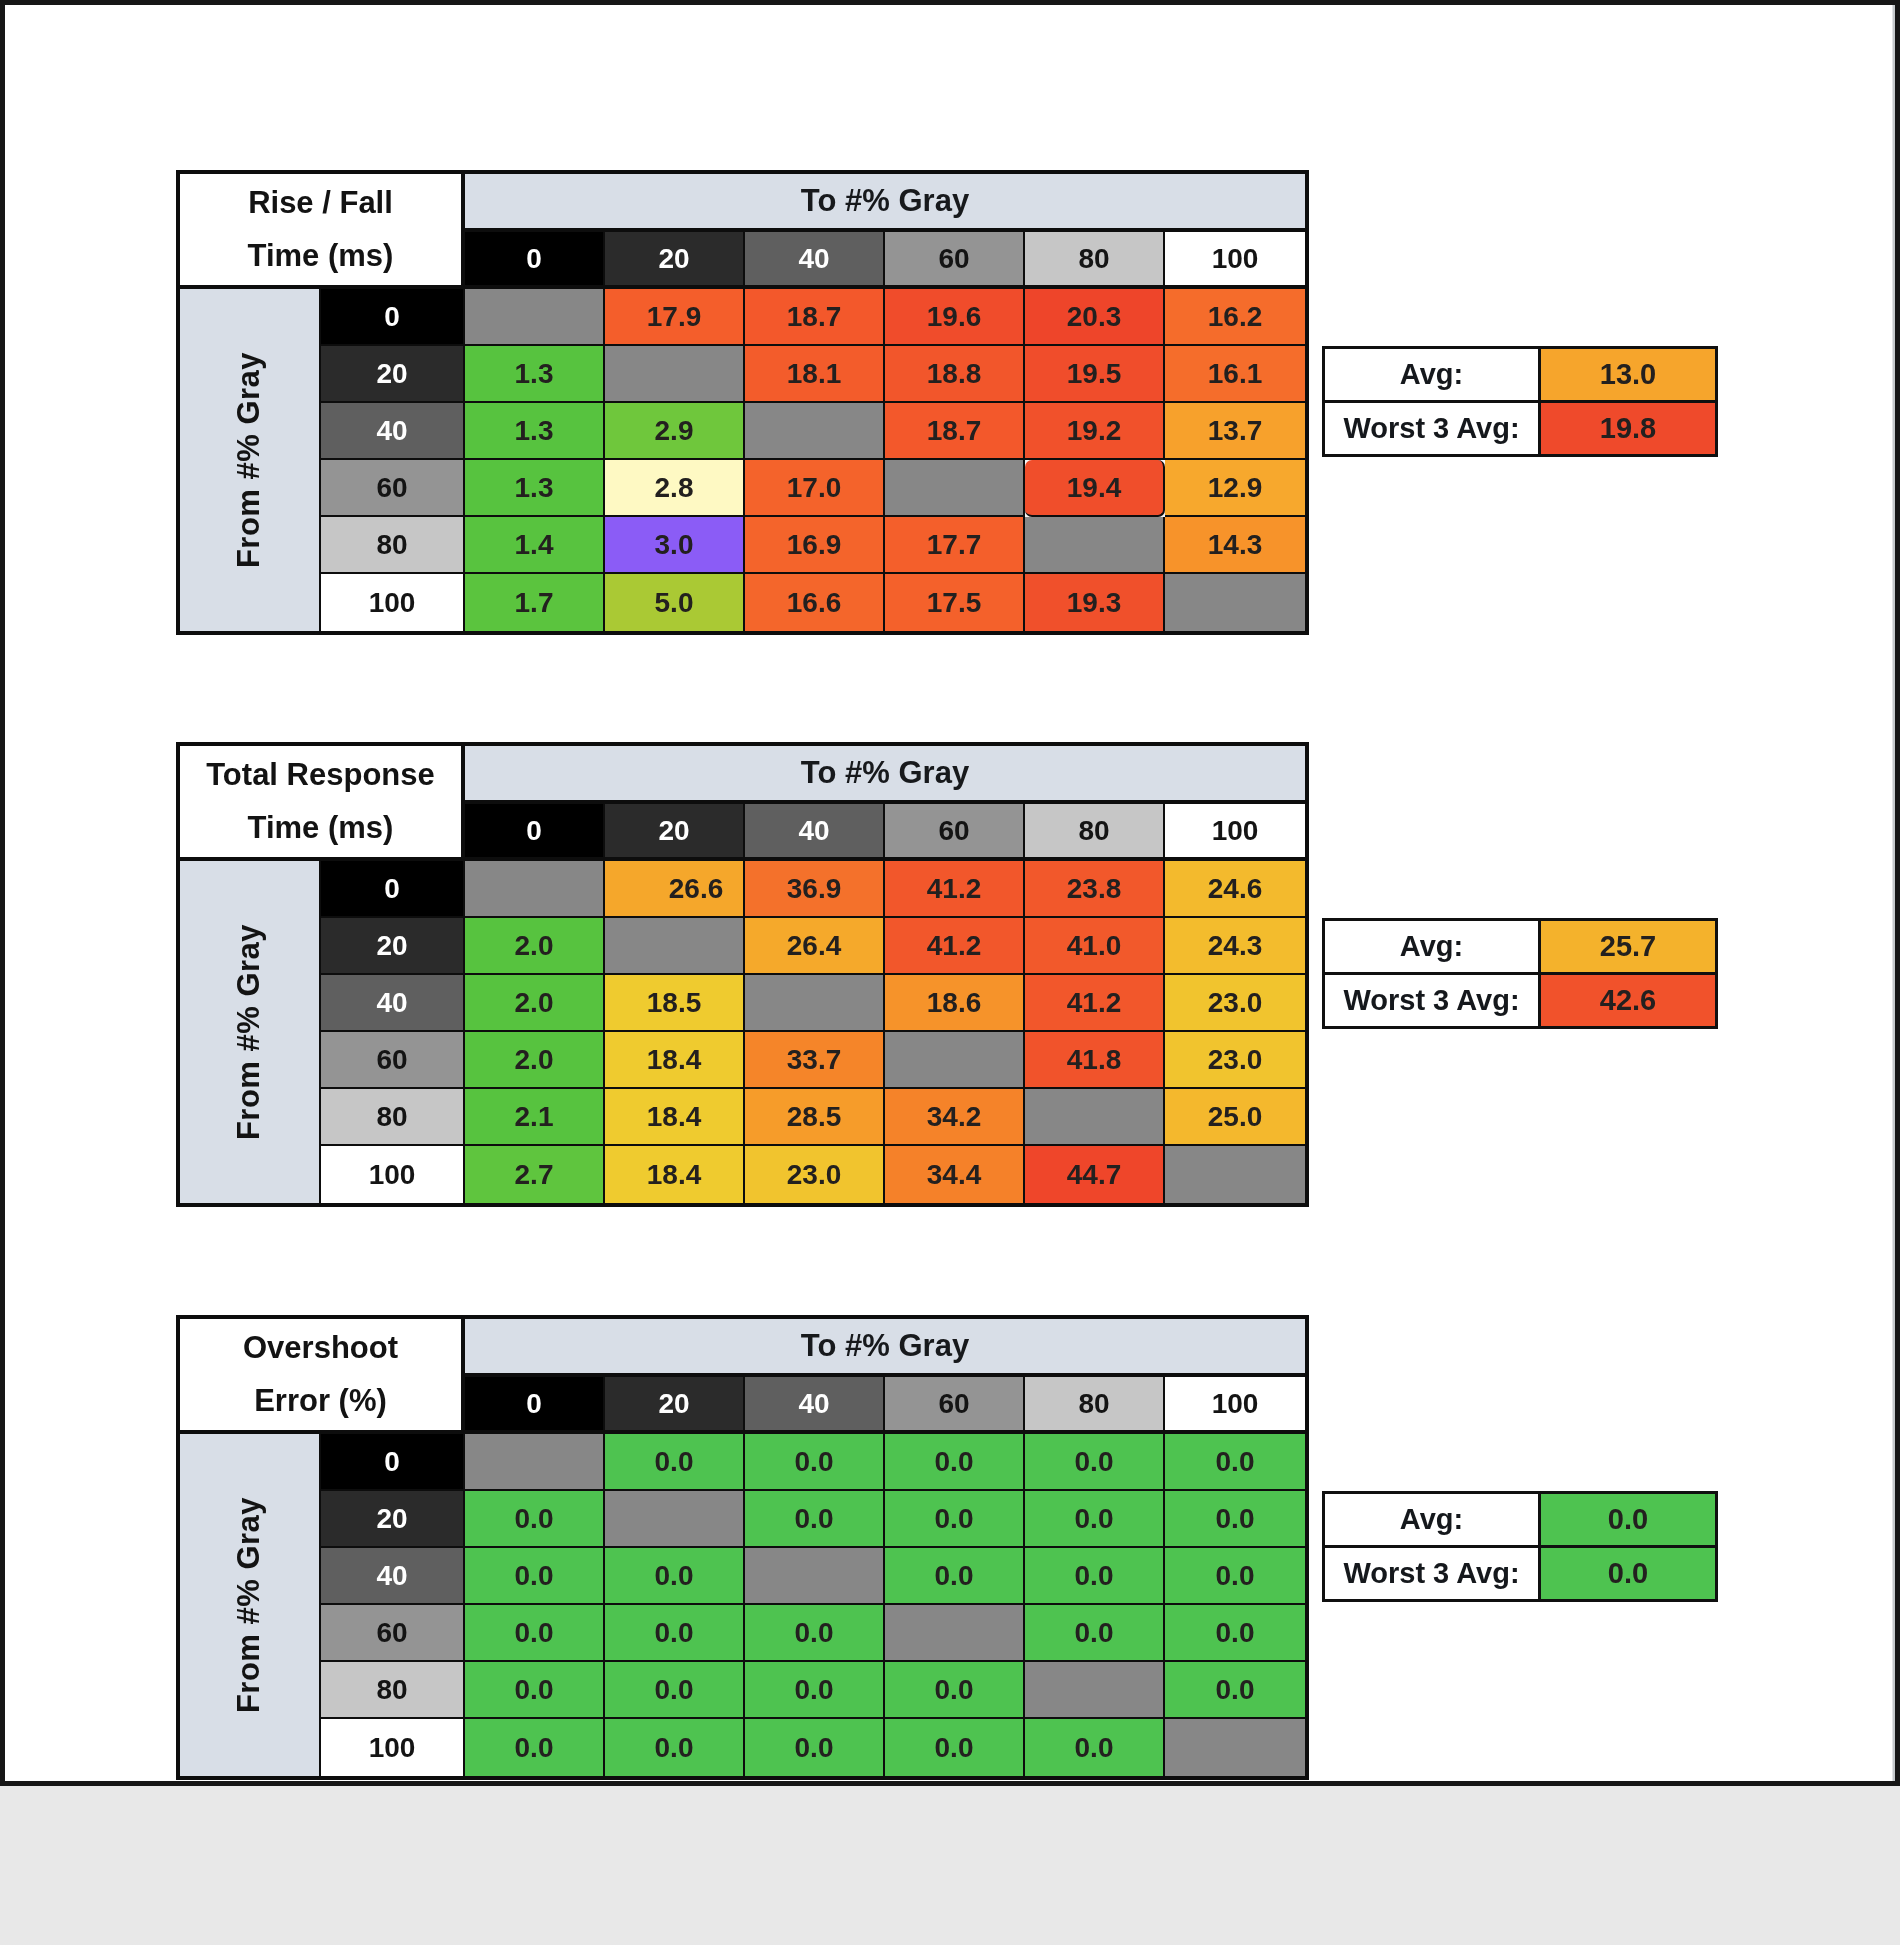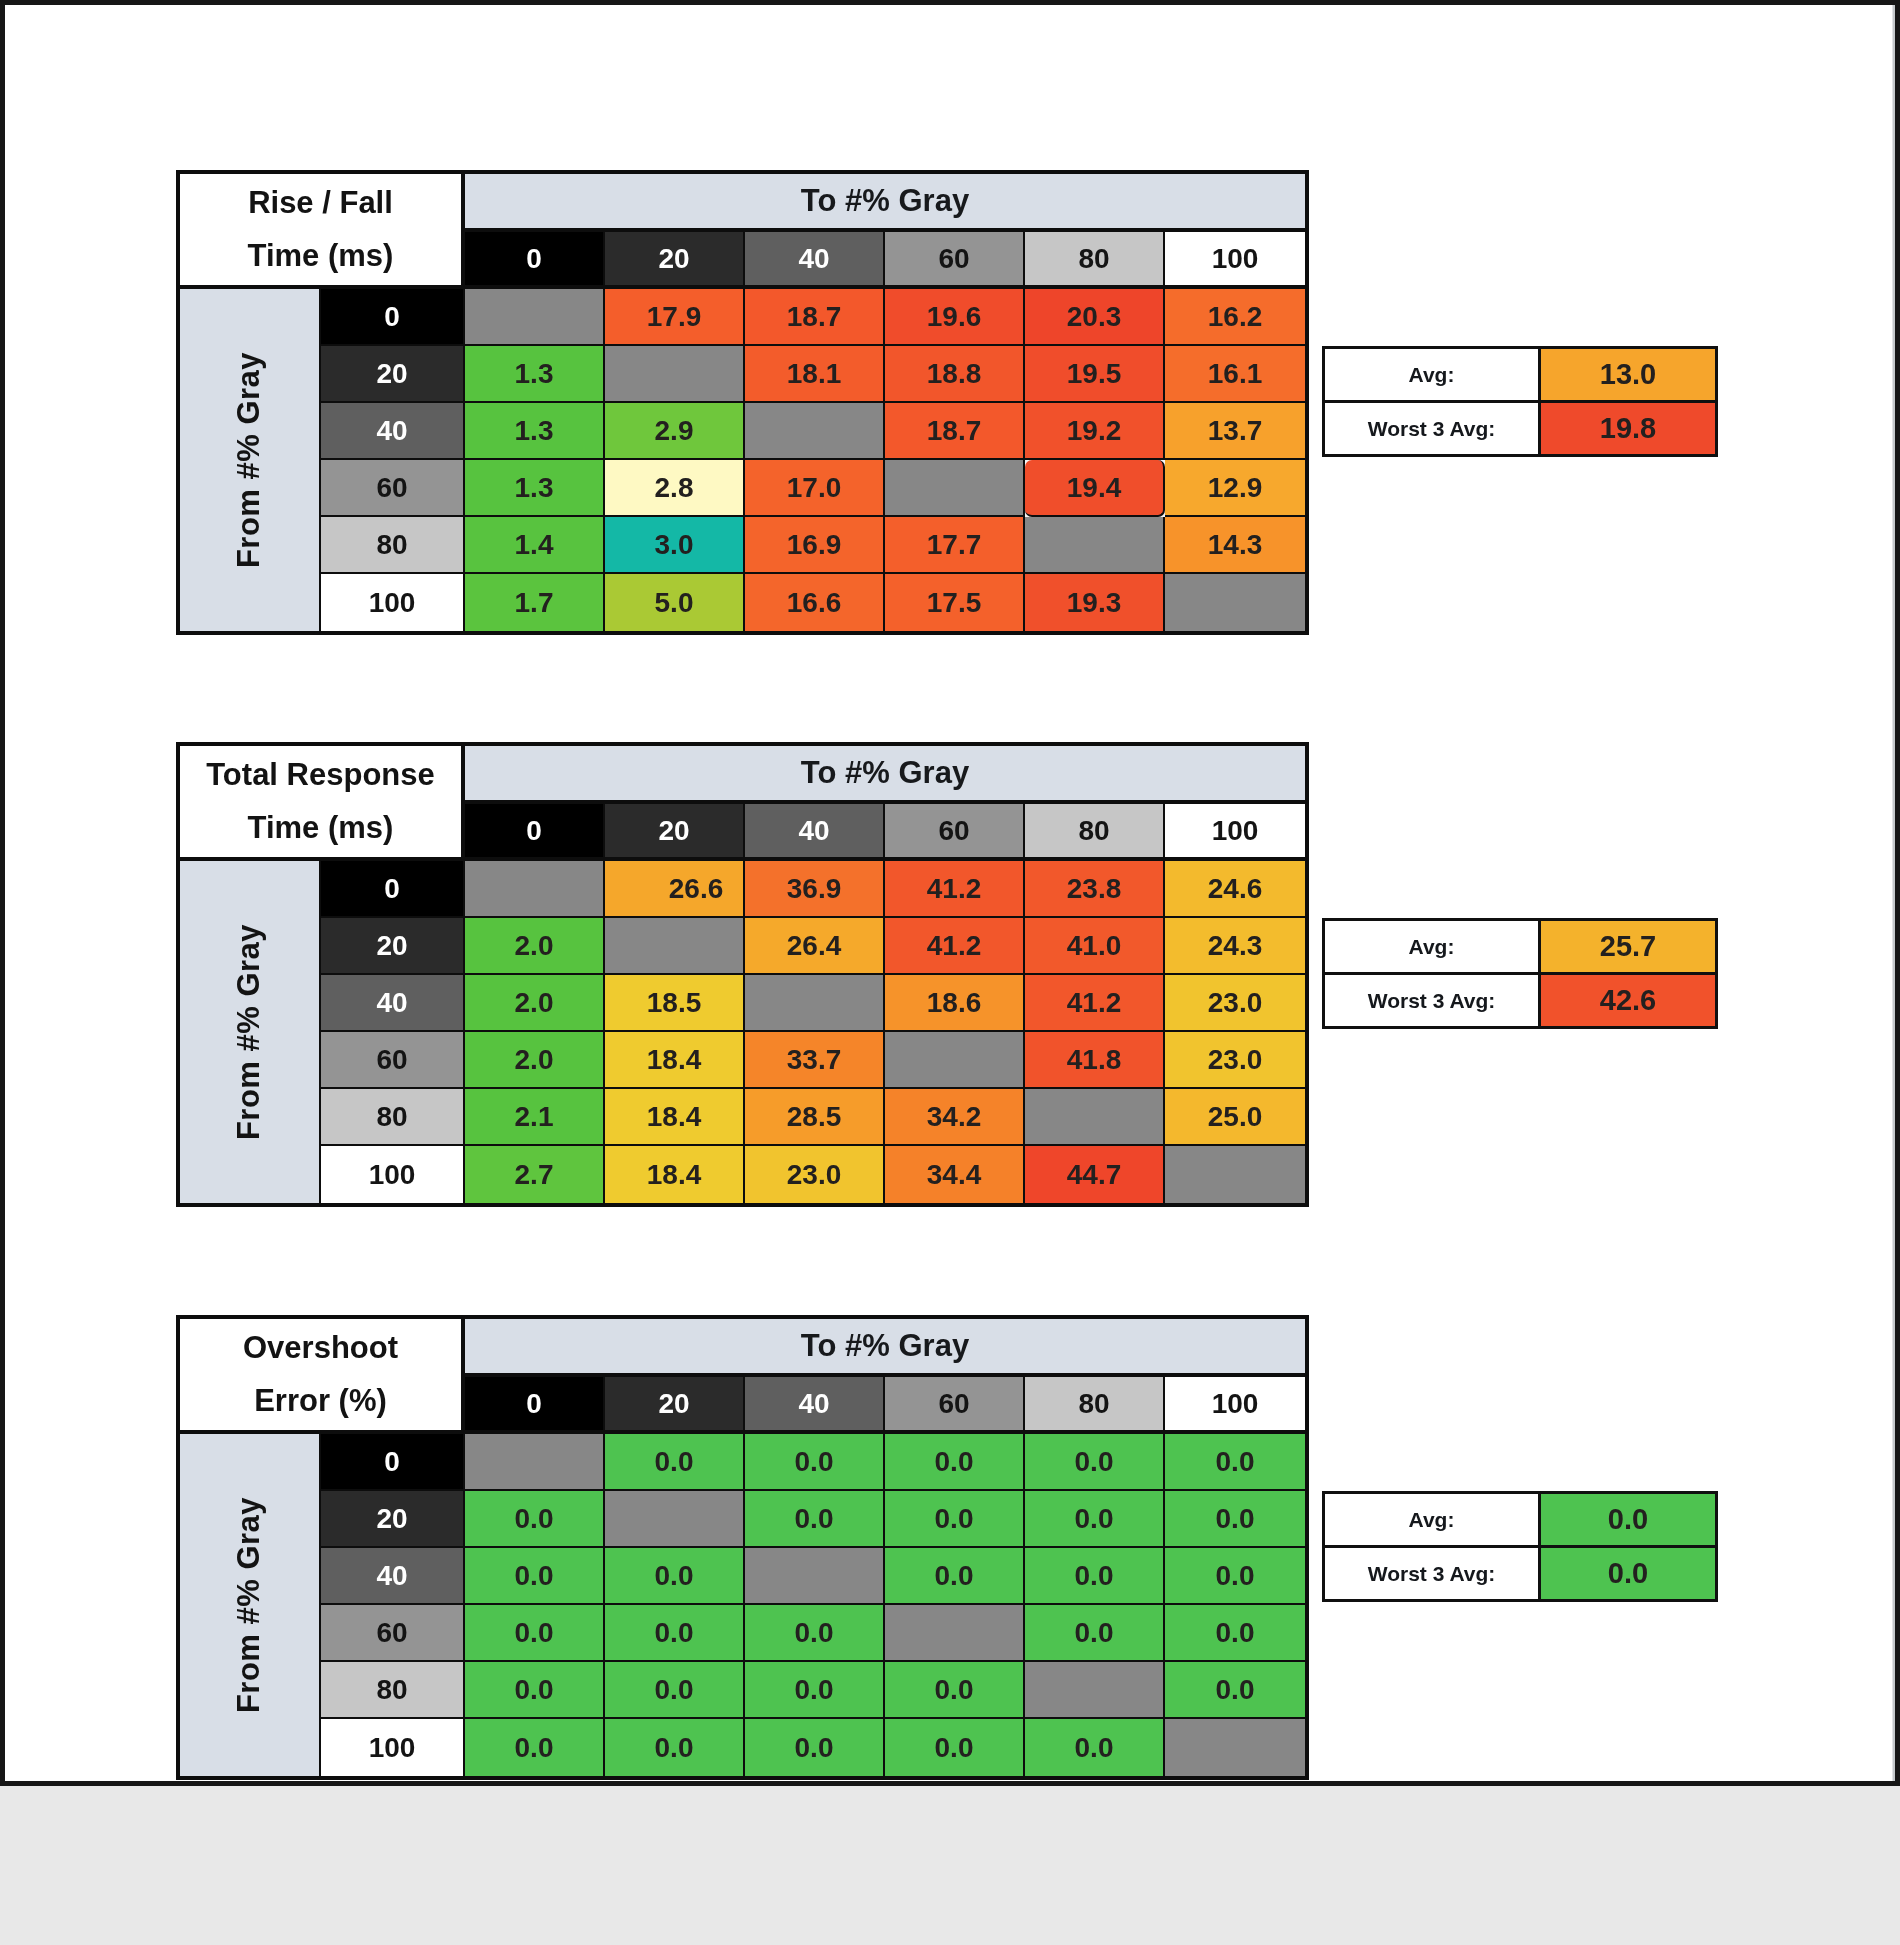--- a/index.html
+++ b/index.html
@@ -28,21 +28,21 @@
   .from-label{background:#d8dee7;border-right:2px solid #0d0d0d;color:#131313}
   .from-label span{transform:rotate(-90deg);white-space:nowrap;font-size:31px;letter-spacing:0.5px}
   .row-h{font-size:28px;border-right:2px solid #0d0d0d;border-bottom:2px solid #0d0d0d}
   .cell{font-size:28px;color:#23201f;border-right:2px solid #0d0d0d;border-bottom:2px solid #0d0d0d}
   .last-col{border-right:none}
   .last-row{border-bottom:none}
 
   .avgwrap{position:absolute;left:1146px;width:396px}
   .avg-row{display:flex;height:57px;border:3px solid #101010}
   .avg-row.worst{margin-top:-3px}
-  .avg-label{width:216px;background:#ffffff;color:#15181c;font-size:21px;
+  .avg-label{width:216px;background:#ffffff;color:#15181c;font-size:29px;
              border-right:3px solid #101010}
   .avg-value{flex:1;font-size:29px;color:#23201f}
 </style>
 </head>
 <body>
 
 <div class="page">
   <div class="frame"></div>
 
   <section class="rt" style="top:170px">
@@ -84,21 +84,21 @@
         <div class="cell c last-col" style="grid-area: 5 / 8; background: rgb(247, 161, 44);">13.7</div>
         <div class="row-h c" style="grid-area: 6 / 2; background: rgb(148, 148, 148); color: rgb(20, 20, 20);">60</div>
         <div class="cell c" style="grid-area: 6 / 3; background: rgb(87, 195, 63);">1.3</div>
         <div class="cell c" style="grid-area: 6 / 4; background: #fef9c3;">2.8</div>
         <div class="cell c" style="grid-area: 6 / 5; background: rgb(244, 99, 43);">17.0</div>
         <div class="cell c" style="grid-area: 6 / 6; background: rgb(135, 135, 135);"></div>
         <div class="cell c" style="grid-area: 6 / 7; background: rgb(240, 78, 43); border-radius: 7px;">19.4</div>
         <div class="cell c last-col" style="grid-area: 6 / 8; background: rgb(247, 168, 45);">12.9</div>
         <div class="row-h c" style="grid-area: 7 / 2; background: rgb(198, 198, 198); color: rgb(20, 20, 20);">80</div>
         <div class="cell c" style="grid-area: 7 / 3; background: rgb(88, 195, 63);">1.4</div>
-        <div class="cell c" style="grid-area: 7 / 4; background: #14b8a6;">3.0</div>
+        <div class="cell c" style="grid-area: 7 / 4; background: #8b5cf6;">3.0</div>
         <div class="cell c" style="grid-area: 7 / 5; background: rgb(244, 100, 43);">16.9</div>
         <div class="cell c" style="grid-area: 7 / 6; background: rgb(244, 95, 43);">17.7</div>
         <div class="cell c" style="grid-area: 7 / 7; background: rgb(135, 135, 135);"></div>
         <div class="cell c last-col" style="grid-area: 7 / 8; background: rgb(247, 147, 42);">14.3</div>
         <div class="row-h c last-row" style="grid-area: 8 / 2; background: rgb(255, 255, 255); color: rgb(20, 20, 20);">100</div>
         <div class="cell c last-row" style="grid-area: 8 / 3; background: rgb(91, 196, 62);">1.7</div>
         <div class="cell c last-row" style="grid-area: 8 / 4; background: rgb(170, 201, 52);">5.0</div>
         <div class="cell c last-row" style="grid-area: 8 / 5; background: rgb(244, 102, 43);">16.6</div>
         <div class="cell c last-row" style="grid-area: 8 / 6; background: rgb(244, 97, 43);">17.5</div>
         <div class="cell c last-row" style="grid-area: 8 / 7; background: rgb(240, 80, 43);">19.3</div>

